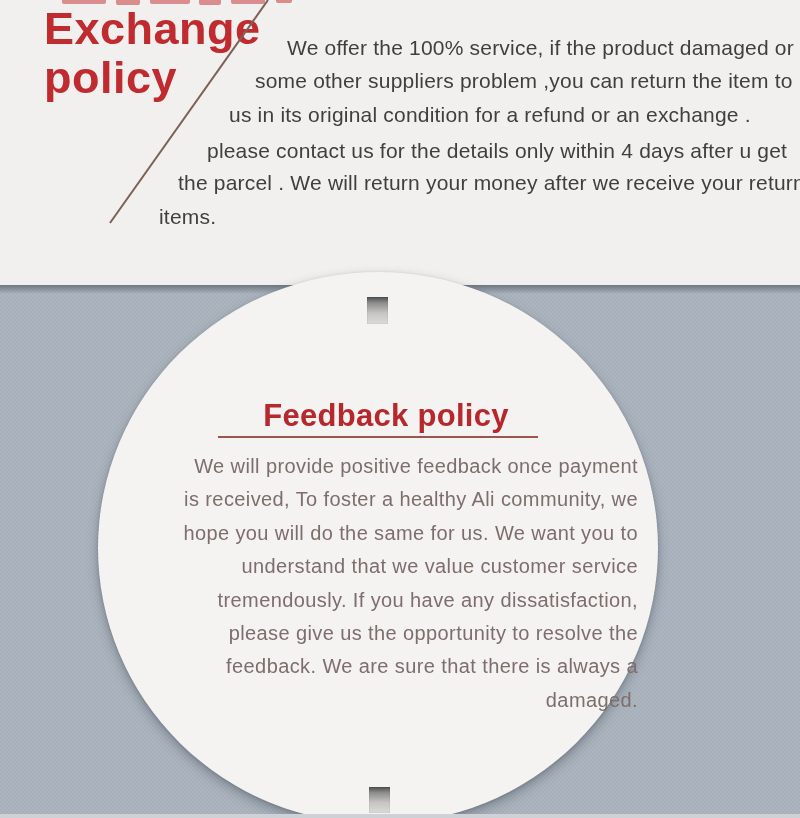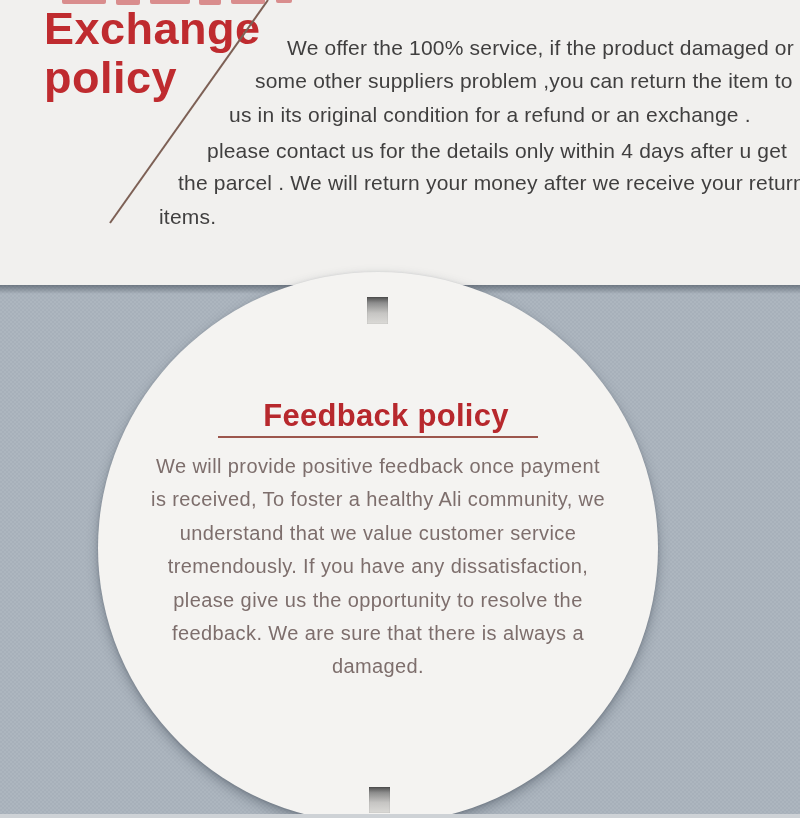--- a/index.html
+++ b/index.html
@@ -61,21 +61,21 @@
     text-align:center;
     font-size:31px;font-weight:bold;letter-spacing:0.3px;
     color:var(--title-red,#b7282d);
   }
   .fb-underline{
     position:absolute;left:120px;top:164px;width:320px;height:2px;
     background:var(--underline-red,#9c564d);
   }
   .fb-text{
     position:absolute;left:20px;top:178px;width:520px;
-    text-align:center;
+    text-align:right;
     font-size:20px;line-height:33.4px;letter-spacing:0.4px;
     color:var(--feedback-text,#7d6e6c);
   }
   .fb-text p{margin:0;white-space:nowrap;}
   
   .notch{
     position:absolute;width:21px;z-index:3;
     background:linear-gradient(180deg,#4e4e4e 0%,#8d8d8d 22%,#c6c5c3 60%,#dbdad7 100%);
     box-shadow:inset 0 0 1px rgba(0,0,0,.4);
   }
@@ -117,20 +117,21 @@
   </section>
 
   <section class="gray-section"></section>
 
   <div class="circle">
     <h2 class="fb-title">Feedback policy</h2>
     <div class="fb-underline"></div>
     <div class="fb-text">
       <p>We will provide positive feedback once payment</p>
       <p>is received, To foster a healthy Ali community, we</p>
+      <p>hope you will do the same for us. We want you to</p>
       <p>understand that we value customer service</p>
       <p>tremendously. If you have any dissatisfaction,</p>
       <p>please give us the opportunity to resolve the</p>
       <p>feedback. We are sure that there is always a</p>
       <p>damaged.</p>
     </div>
   </div>
 
   <div class="notch notch-top"></div>
   <div class="notch notch-bottom"></div>

